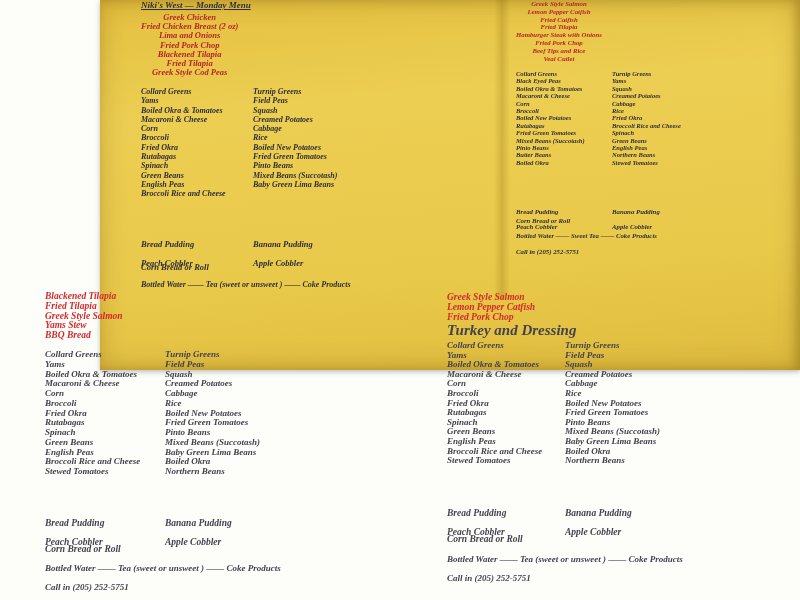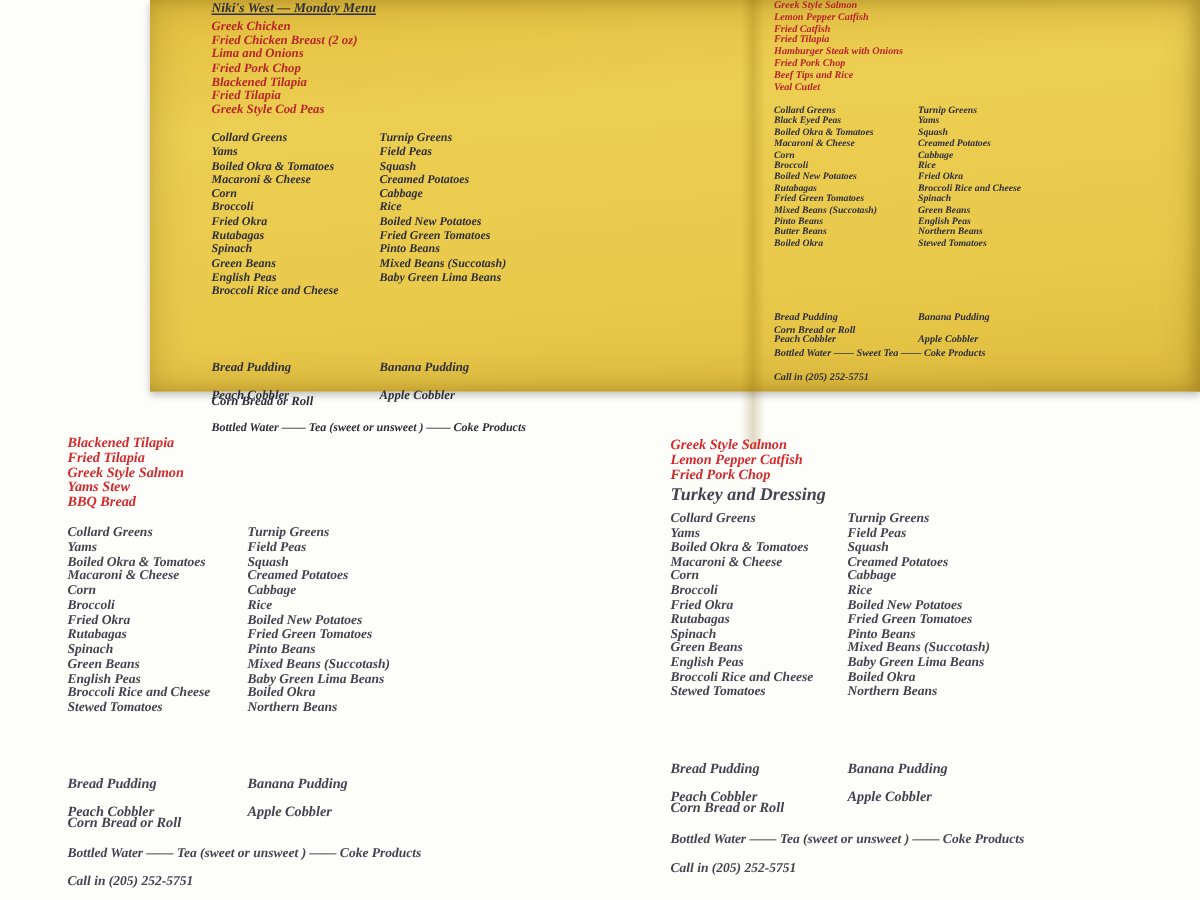--- a/index.html
+++ b/index.html
@@ -11,28 +11,28 @@
     font-style:italic;
     font-weight:bold;
     overflow:hidden;
   }
   .abs { position:absolute; }
   ul { list-style:none; }
   li, .line, .cell { white-space:nowrap; }
   .des { display:grid;margin-top:22px; }
 
   
-  .redP  { color:#b8242a; }
+  .redP  { color:#b8242a;text-align:center; }
   .darkP { color:#2e2e38; }
   .redT  { color:#d42a2d; }
   .darkT { color:#43434f; }
 
   
   #scan {
-    left:100px; top:0; width:700px; height:261px;
+    left:100px; top:0; width:700px; height:370px;
     background:linear-gradient(175deg,#e4c03f 0%,#ecce52 28%,#e9c94a 70%,#debb3e 100%);
     box-shadow:inset 0 0 26px rgba(100,70,0,.28), inset -4px 0 9px rgba(100,70,0,.25), 0 2px 5px rgba(0,0,0,.25);
   }
   #fold { left:394px; top:0; width:16px; height:299px;
     background:linear-gradient(90deg,rgba(120,85,0,0) 0%,rgba(120,85,0,.22) 50%,rgba(120,85,0,0) 100%); }
 
   .title    { left:41px;  top:0;     font-size:9px;   color:#2e2e38; text-decoration:underline; }
   .sL-ent   { left:41px;  top:13px;  font-size:8.5px; line-height:9.2px; }
   .sL-veg   { top:87px;   font-size:8px;  line-height:9.3px; }
   .sL-v1    { left:41px; }  .sL-v2 { left:153px; }
@@ -52,21 +52,21 @@
   .bL-ent   { left:45px;  top:292px; font-size:9.5px; line-height:9.8px; }
   .b-veg    { font-size:9px; }
   .bL-v1    { left:45px;  top:350px; line-height:9.75px; }
   .bL-v2    { left:165px; top:350px; line-height:9.75px; }
   .bL-des   { left:45px;  top:496px; font-size:9.5px; grid-template-columns:120px auto; grid-auto-rows:19px; }
   .bL-bread { left:45px;  top:544px; font-size:9.5px; }
   .bL-drink { left:45px;  top:563px; font-size:9px; }
   .bL-phone { left:45px;  top:582px; font-size:9px; }
 
   .bR-ent   { left:447px; top:293px; font-size:9.5px; line-height:9.8px; }
-  .bR-entd  { left:447px; top:322px; font-size:12px; }
+  .bR-entd  { left:447px; top:322px; font-size:15px; }
   .bR-v1    { left:447px; top:341px; line-height:9.6px; }
   .bR-v2    { left:565px; top:341px; line-height:9.6px; }
   .bR-des   { left:447px; top:486px; font-size:9.5px; grid-template-columns:118px auto; grid-auto-rows:19px; }
   .bR-bread { left:447px; top:534px; font-size:9.5px; }
   .bR-drink { left:447px; top:554px; font-size:9px; }
   .bR-phone { left:447px; top:573px; font-size:9px; }
 </style>
 </head>
 <body>
 

